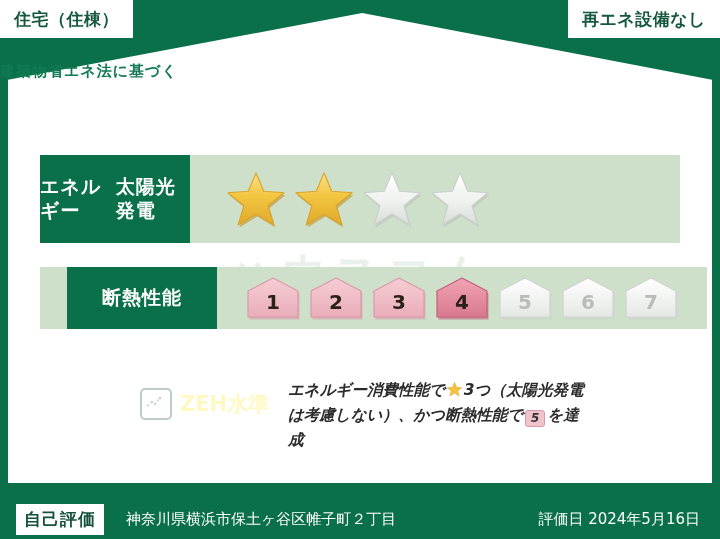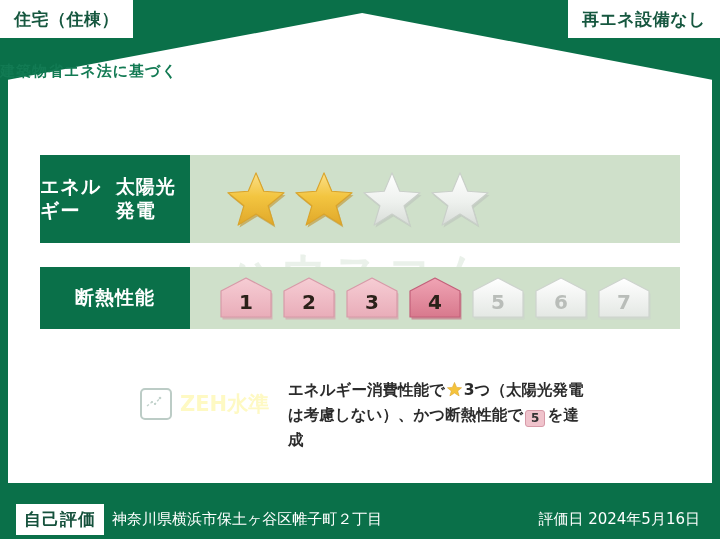--- a/index.html
+++ b/index.html
@@ -40,21 +40,21 @@
     font-size:46px;font-weight:bold;color:rgba(140,175,140,0.18);
     letter-spacing:6px;pointer-events:none;user-select:none;
   }
 
   
   .perf-row{
     position:absolute;left:40px;width:640px;height:88px;
     background:#cfe0ca;display:flex;align-items:stretch;
   }
   #row-energy{top:155px;}
-  #row-insulation{top:267px;height:62px;}
+  #row-insulation{top:267px;height:62px;padding-left:27px;}
   .perf-label{
     width:150px;background:#0a7049;color:#ffffff;
     display:flex;flex-direction:row;align-items:center;justify-content:center;
     font-weight:bold;font-size:19px;line-height:1.25;letter-spacing:1px;
   }
   #row-insulation .perf-label{font-size:19px;}
   .perf-value{flex:1;display:flex;align-items:center;}
 
   
   .stars{display:flex;align-items:center;gap:6px;padding-left:35px;}
@@ -78,39 +78,40 @@
   .zeh-block{position:absolute;left:140px;top:378px;display:flex;align-items:flex-start;}
   .zeh-badge{display:flex;align-items:center;gap:8px;padding-top:10px;width:148px;}
   .zeh-icon{
     width:28px;height:28px;border:2px solid #bcccc6;border-radius:5px;
     display:block;
   }
   .zeh-text{color:#fef9c3;font-size:21px;font-weight:bold;letter-spacing:0px;}
   .zeh-desc{
     color:#2b2b2b;font-size:15.5px;line-height:1.6;max-width:300px;
     font-weight:bold;
+    font-style:italic;
   }
   .inline-star{display:inline-block;vertical-align:-3px;width:17px;height:17px;margin:0 1px;}
   .inline-grade{
     display:inline-block;vertical-align:-2px;
     background:#f0c3cc;border:1px solid #d79aa8;border-radius:3px;
     font-size:12px;padding:0 5px;color:#333;font-weight:bold;
     line-height:15px;margin:0 2px;
   }
 
   
   .footer{
     position:absolute;left:0;right:0;bottom:0;height:40px;
     display:flex;align-items:center;
   }
   .footer-badge{
     margin-left:16px;background:#ffffff;color:#15513c;
     font-weight:bold;font-size:17px;padding:4px 8px;letter-spacing:1px;
   }
-  .footer-address{color:#ffffff;font-size:15px;margin-left:8px;font-weight:normal;}
+  .footer-address{color:#ffffff;font-size:15px;margin-left:22px;font-weight:normal;}
   .footer-date{color:#ffffff;font-size:15px;margin-left:auto;margin-right:20px;}
 </style>
 </head>
 <body>
 
 <div id="label-root">
 
   <div class="house-body"></div>
 
   <div class="corner-tag" id="tag-right">再エネ設備なし</div>

